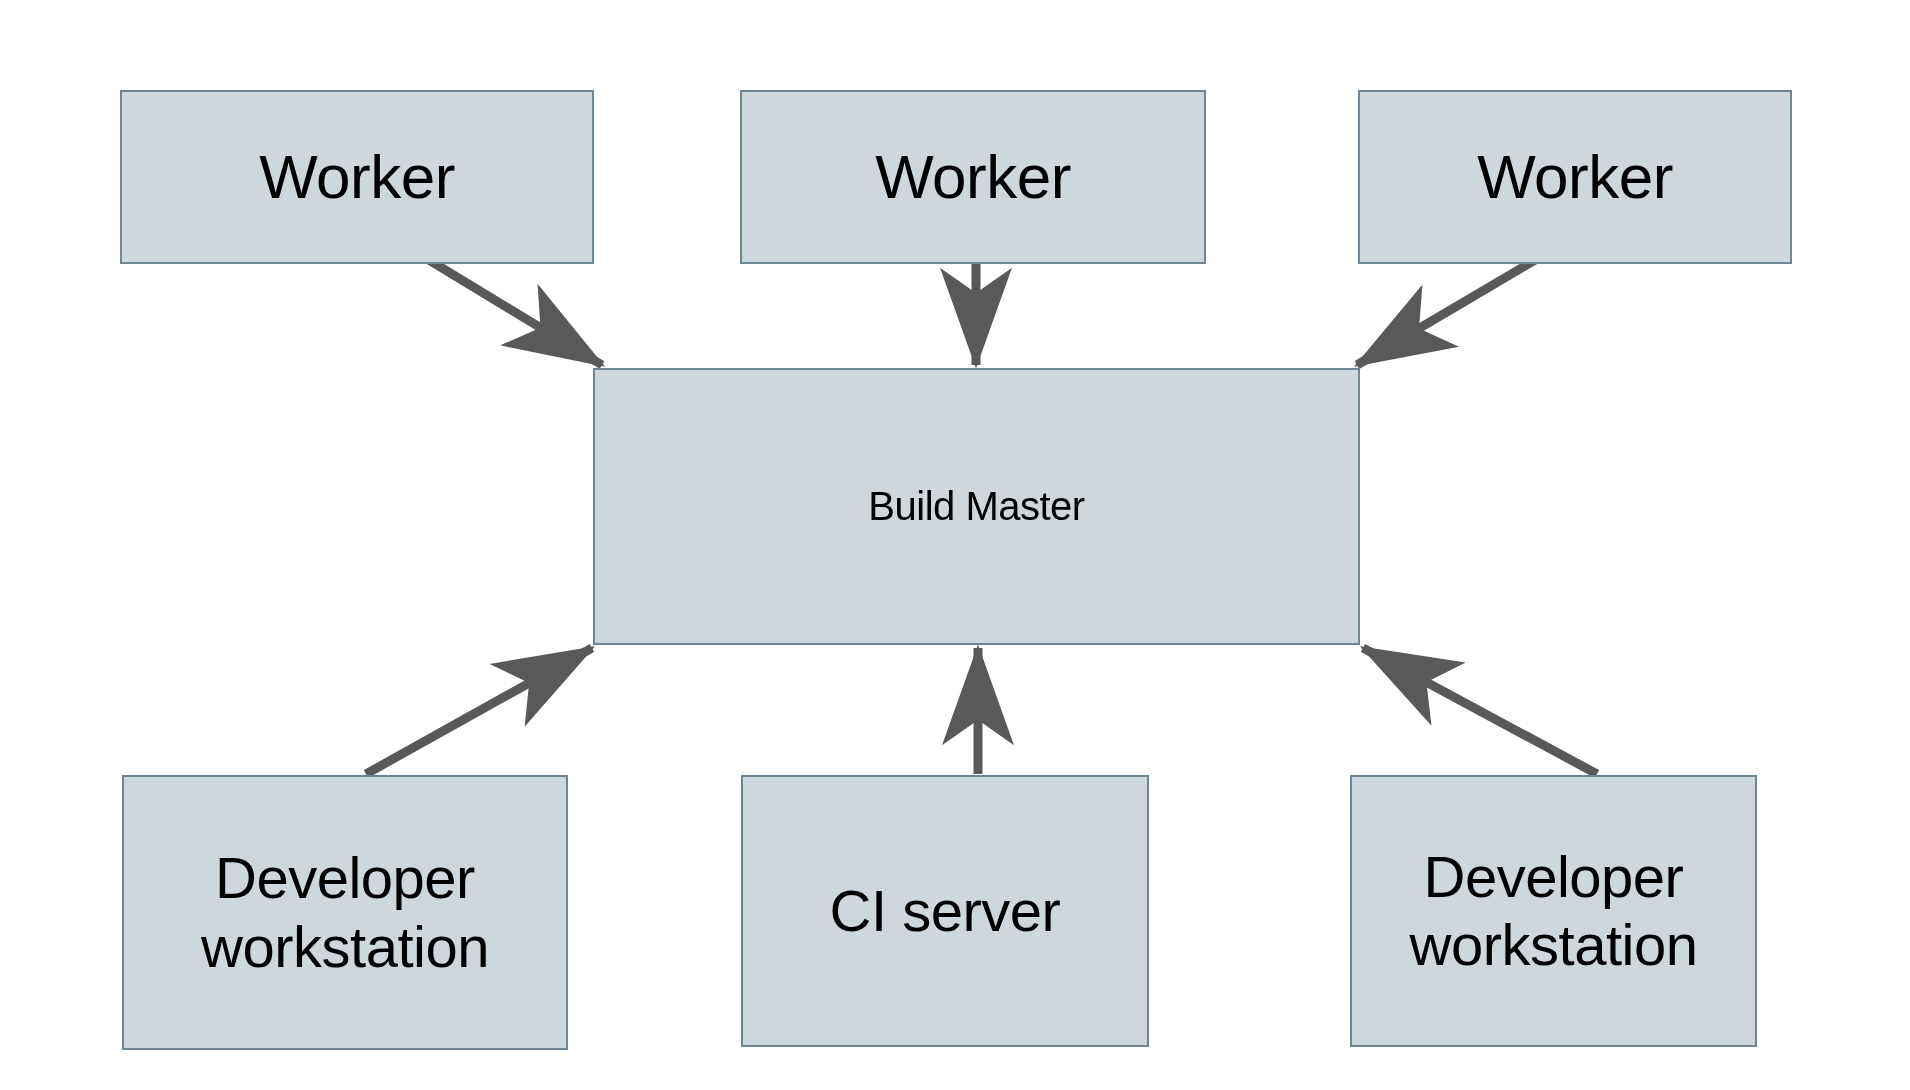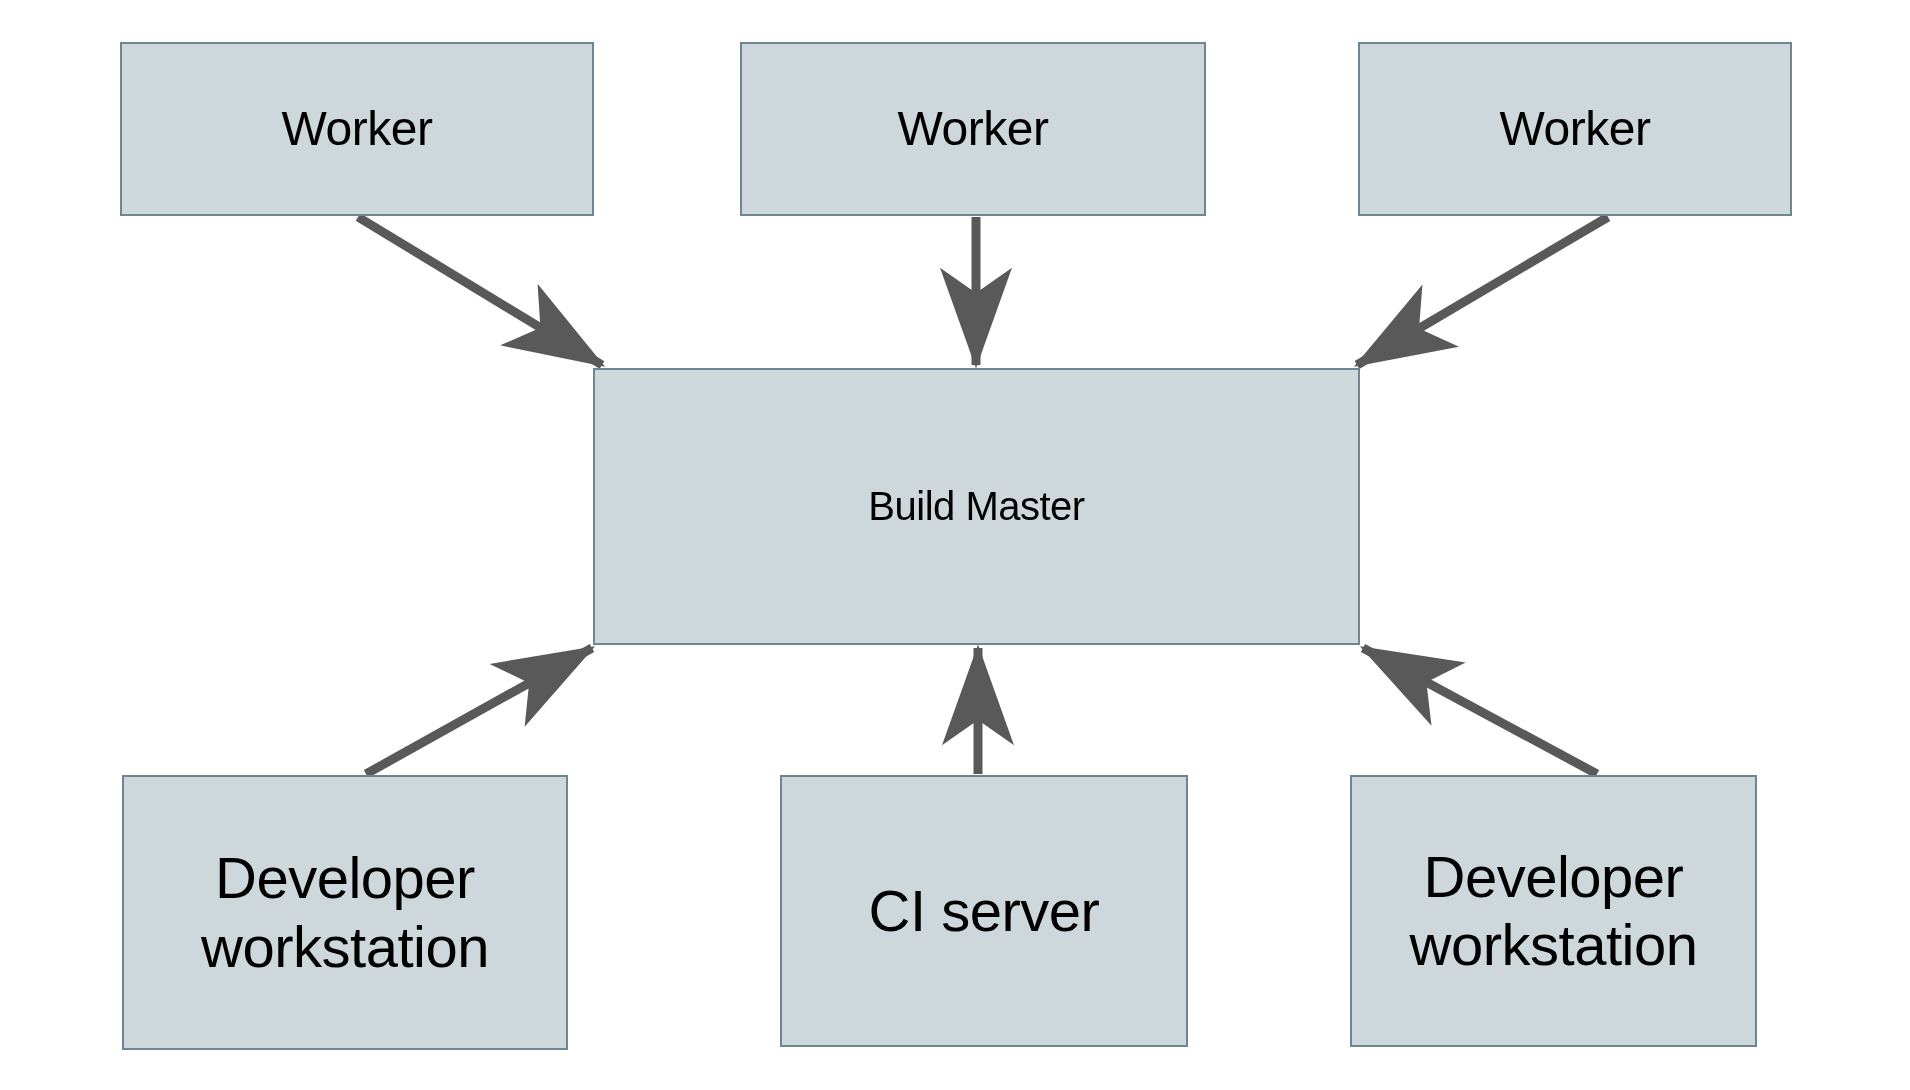--- a/index.html
+++ b/index.html
@@ -35,21 +35,21 @@
     z-index: 2;
     white-space: pre-line;
   }
   .node-label {
     display: block;
     width: 100%;
     padding: 0 6px;
     box-sizing: border-box;
   }
   
-  .fs-lg { font-size: 48px; }
+  .fs-lg { font-size: 62px; margin-top: 48px; }
   .fs-md { font-size: 58px; }
   .fs-bm { font-size: 40px; }
 
   #edges {
     position: absolute;
     left: 0;
     top: 0;
     width: 1910px;
     height: 1090px;
     z-index: 1;
@@ -88,21 +88,21 @@
   </div>
 
   <div class="node fs-bm" style="left: 593px; top: 368px; width: 767px; height: 277px; background: rgb(206, 216, 220); border-color: rgb(109, 134, 145); color: rgb(0, 0, 0);">
     <span class="node-label">Build Master</span>
   </div>
 
   <div class="node fs-md" style="left: 122px; top: 775px; width: 446px; height: 275px; background: rgb(206, 216, 220); border-color: rgb(109, 134, 145); color: rgb(0, 0, 0);">
     <span class="node-label">Developer
 workstation</span>
   </div>
-  <div class="node fs-md" style="left: 780px; top: 775px; width: 408px; height: 272px; background: rgb(206, 216, 220); border-color: rgb(109, 134, 145); color: rgb(0, 0, 0);">
+  <div class="node fs-md" style="left: 741px; top: 775px; width: 408px; height: 272px; background: rgb(206, 216, 220); border-color: rgb(109, 134, 145); color: rgb(0, 0, 0);">
     <span class="node-label">CI server</span>
   </div>
   <div class="node fs-md" style="left: 1350px; top: 775px; width: 407px; height: 272px; background: rgb(206, 216, 220); border-color: rgb(109, 134, 145); color: rgb(0, 0, 0);">
     <span class="node-label">Developer
 workstation</span>
   </div>
 
 </div>
 
 </body></html>

